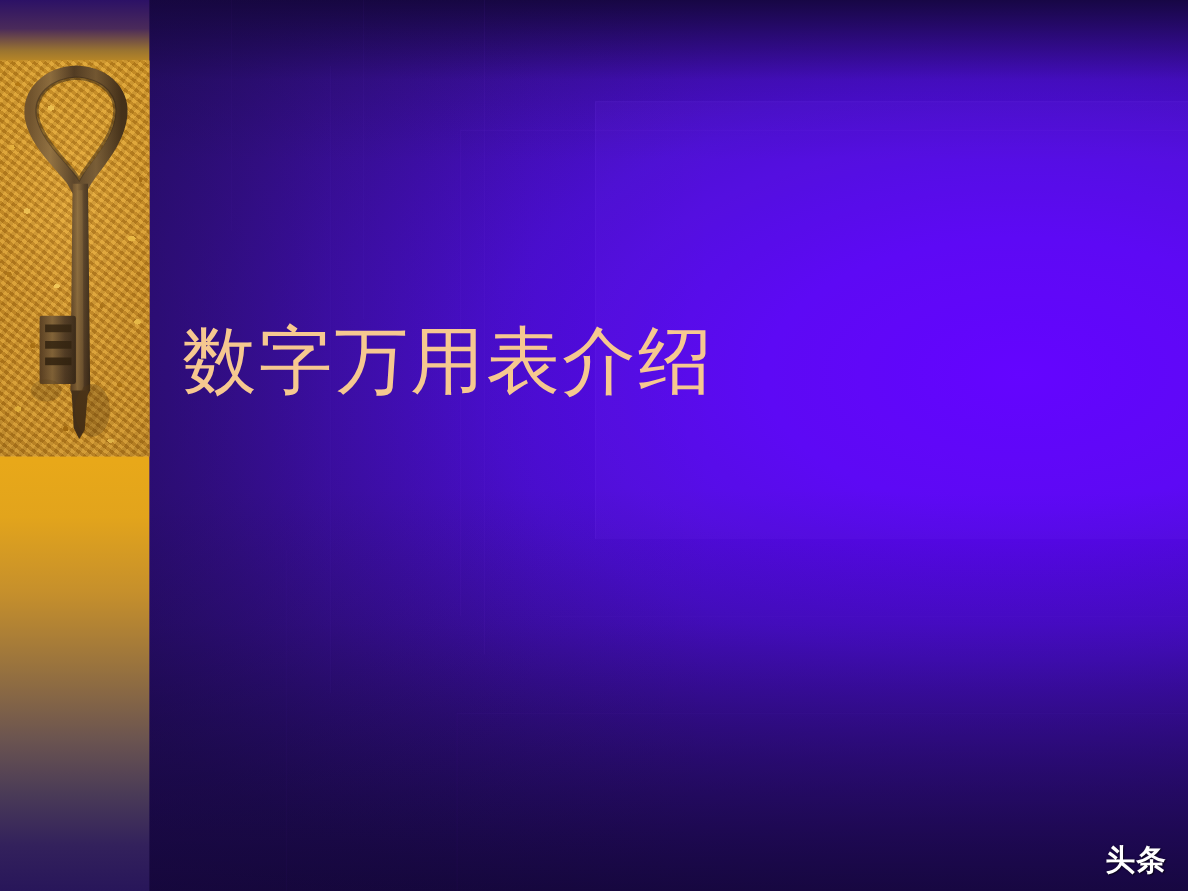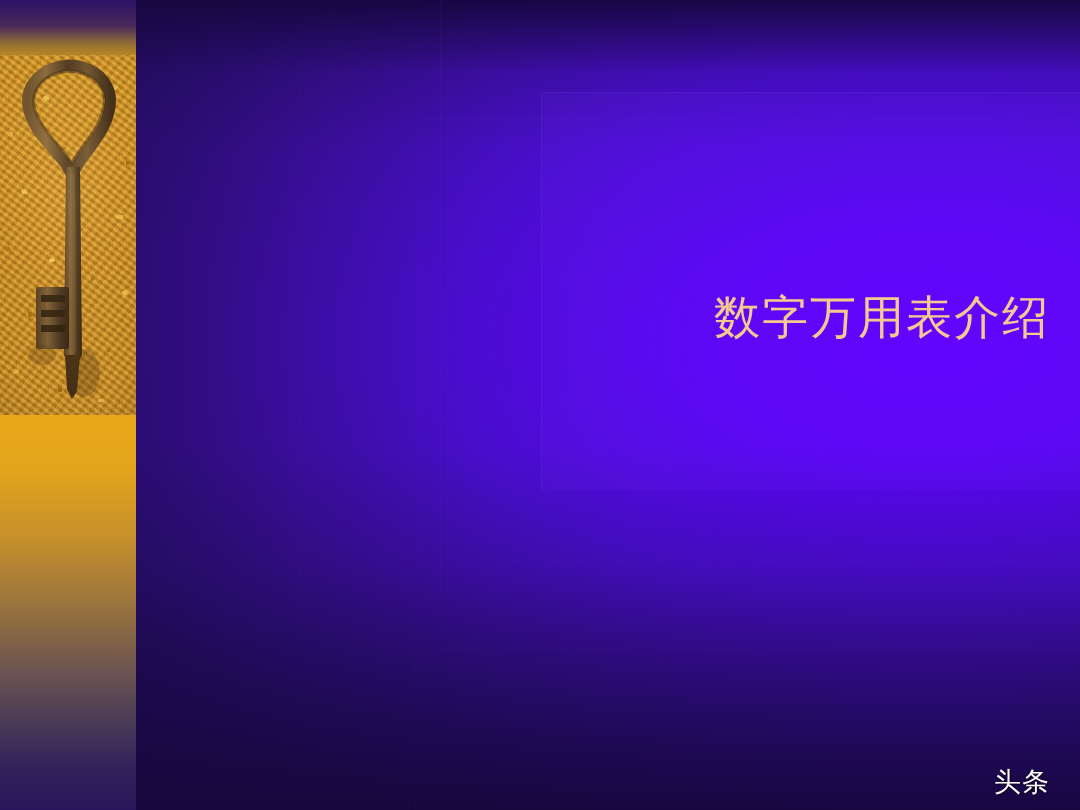--- a/index.html
+++ b/index.html
@@ -151,46 +151,46 @@
         rgba(70,42,6,0.28) 100%);
   }
 
   
   .key { position: absolute; inset: 0; }
   .key svg { position: absolute; left: 0; top: 0; }
 
   
   .title {
     position: absolute;
-    left: 150px;
+    left: 166px;
     top: 292px;
     width: 900px;
-    text-align: right;
+    text-align: left;
     font-family: "Liberation Serif", "DejaVu Serif", serif;
-    font-size: 46px;
+    font-size: 67px;
     line-height: 1.12;
     letter-spacing: 2px;
     color: #f6c890;
     white-space: nowrap;
   }
 
   
   .watermark {
     position: absolute;
     right: 14px;
     bottom: 10px;
     display: flex;
     align-items: baseline;
     color: #ffffff;
     font-size: 27px;
     letter-spacing: 1px;
     text-shadow: 1px 1px 1px rgba(0,0,0,0.55), 0 0 2px rgba(0,0,0,0.4);
     white-space: nowrap;
   }
-  .wm-brand { font-weight: normal; margin-right: 16px; }
+  .wm-brand { font-weight: bold; margin-right: 5px; }
   .wm-handle { font-weight: normal; }
 </style>
 </head>
 <body>
 
 <div id="slide">
 
   <div class="bg-base"></div>
   <div class="bg-vertfade"></div>
   <div class="bg-leftfade"></div>

